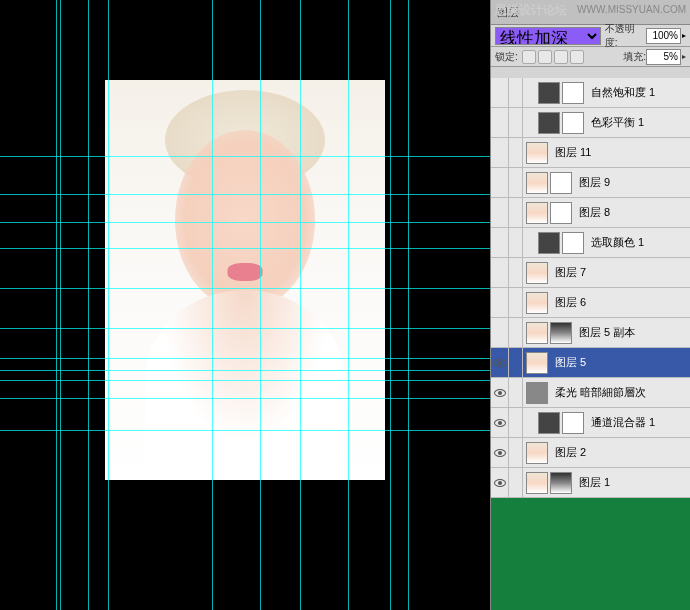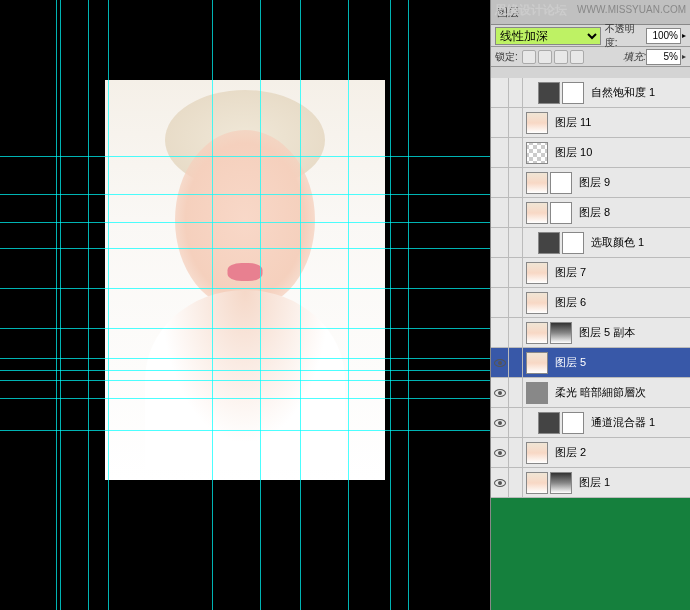--- a/index.html
+++ b/index.html
@@ -14,28 +14,28 @@
     .body { position: absolute; left: 50%; top: 75%; transform: translate(-50%, -50%); width: 200px; height: 180px; background: radial-gradient(ellipse at top, #f5d8c8 0%, #fff 60%); border-radius: 50% 50% 0 0; }
     
     .guide-v { position: absolute; top: 0; bottom: 0; width: 1px; background: #00ffff; opacity: 0.7; }
     .guide-h { position: absolute; left: 0; right: 0; height: 1px; background: #00ffff; opacity: 0.7; }
     
     .layers-panel { position: absolute; right: 0; top: 0; width: 200px; height: 610px; background: #d4d4d4; border-left: 1px solid #888; }
     .panel-header { height: 20px; background: #c0c0c0; border-bottom: 1px solid #888; display: flex; align-items: center; padding: 12px 6px; }
     .panel-tab { font-size: 11px; color: #333; }
     
     .blend-row { height: 22px; display: flex; align-items: center; padding: 0 4px; border-bottom: 1px solid #999; background: #d8d8d8; }
-    .blend-select { width: 110px; height: 18px; font-size: 12px; background: #bef264; border: 1px solid #888; }
+    .blend-select { width: 110px; height: 18px; font-size: 17px; background: #8b5cf6; border: 1px solid #888; }
     .opacity-label { font-size: 10px; margin-left: 4px; color: #333; }
     .opacity-input { width: 35px; height: 16px; font-size: 10px; text-align: right; background: #fff; border: 1px solid #888; padding-right: 2px; }
     
     .lock-row { height: 20px; display: flex; align-items: center; padding: 0 4px; border-bottom: 1px solid #999; background: #d8d8d8; font-size: 10px; color: #333; }
     .lock-icons { display: flex; gap: 2px; margin-left: 4px; }
     .lock-icon { width: 14px; height: 14px; background: #e8e8e8; border: 1px solid #aaa; border-radius: 2px; }
-    .fill-label { margin-left: auto; font-style: italic; }
+    .fill-label { margin-left: auto; }
     
     .layers-list { height: 546px; overflow-y: auto; background: #15803d; margin-top: 11px; }
     .layer-row { height: 30px; display: flex; align-items: center; border-bottom: 1px solid #bbb; background: #e8e8e8; }
     .layer-row.selected { background: #3858a8; color: #fff; }
     .vis-col { width: 18px; height: 100%; display: flex; align-items: center; justify-content: center; border-right: 1px solid #bbb; }
     .eye-icon { width: 12px; height: 8px; border: 1px solid #555; border-radius: 50%; position: relative; }
     .eye-icon::after { content: ''; position: absolute; left: 50%; top: 50%; transform: translate(-50%, -50%); width: 4px; height: 4px; background: #555; border-radius: 50%; }
     .link-col { width: 14px; height: 100%; border-right: 1px solid #bbb; }
     .thumb-group { display: flex; align-items: center; gap: 2px; padding: 0 3px; }
     .thumb { width: 22px; height: 22px; background: #fff; border: 1px solid #888; }
@@ -129,37 +129,39 @@
         <div class="indent"></div>
         <div class="thumb-group">
           <div class="thumb adj"></div>
           <div class="thumb mask"></div>
         </div>
         <span class="layer-name">自然饱和度 1</span>
       </div>
       <div class="layer-row">
         <div class="vis-col"></div>
         <div class="link-col"></div>
+        <div class="indent"></div>
+        <div class="thumb-group">
+          <div class="thumb adj"></div>
+          <div class="thumb mask"></div>
+        </div>
+        <span class="layer-name">色彩平衡 1</span>
+      </div>
+      <div class="layer-row">
+        <div class="vis-col"></div>
+        <div class="link-col"></div>
         <div class="thumb-group">
           <div class="thumb img"></div>
         </div>
         <span class="layer-name">图层 11</span>
       </div>
       <div class="layer-row">
         <div class="vis-col"></div>
         <div class="link-col"></div>
         <div class="thumb-group">
-          <div class="thumb checker"></div>
-        </div>
-        <span class="layer-name">图层 10</span>
-      </div>
-      <div class="layer-row">
-        <div class="vis-col"></div>
-        <div class="link-col"></div>
-        <div class="thumb-group">
           <div class="thumb img"></div>
           <div class="thumb mask"></div>
         </div>
         <span class="layer-name">图层 9</span>
       </div>
       <div class="layer-row">
         <div class="vis-col"></div>
         <div class="link-col"></div>
         <div class="thumb-group">
           <div class="thumb img"></div>

